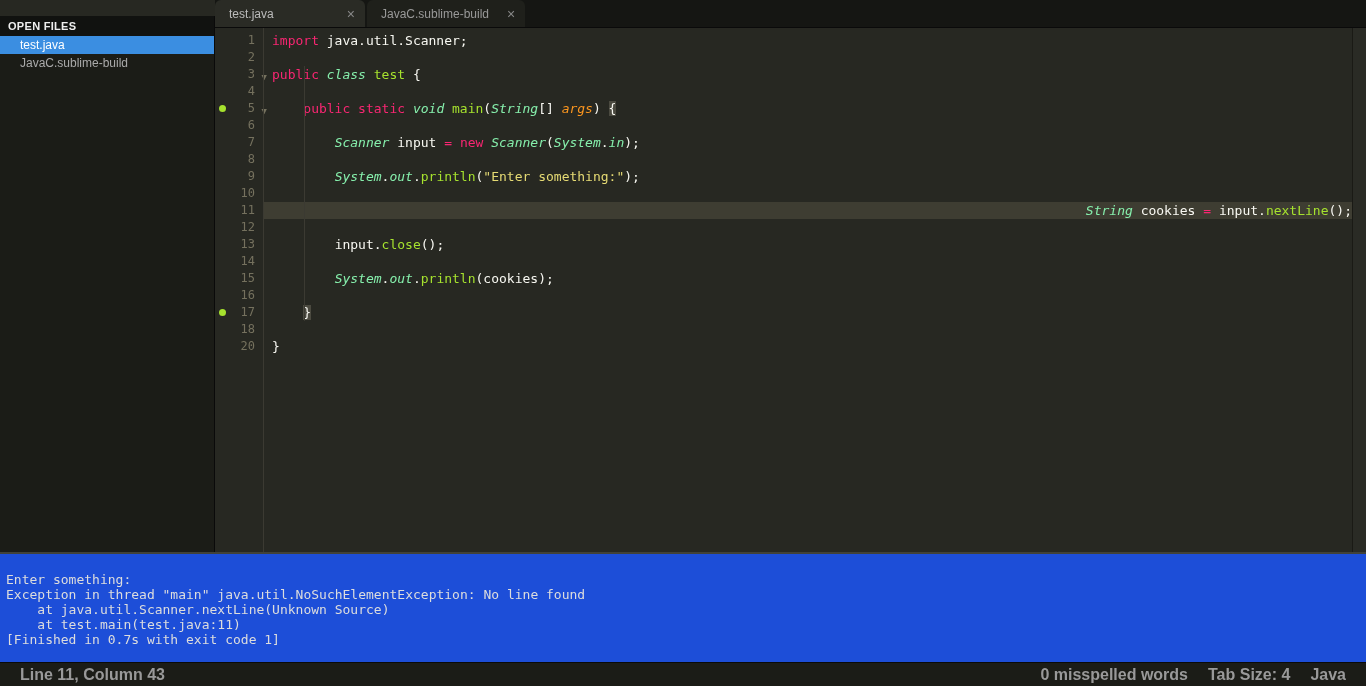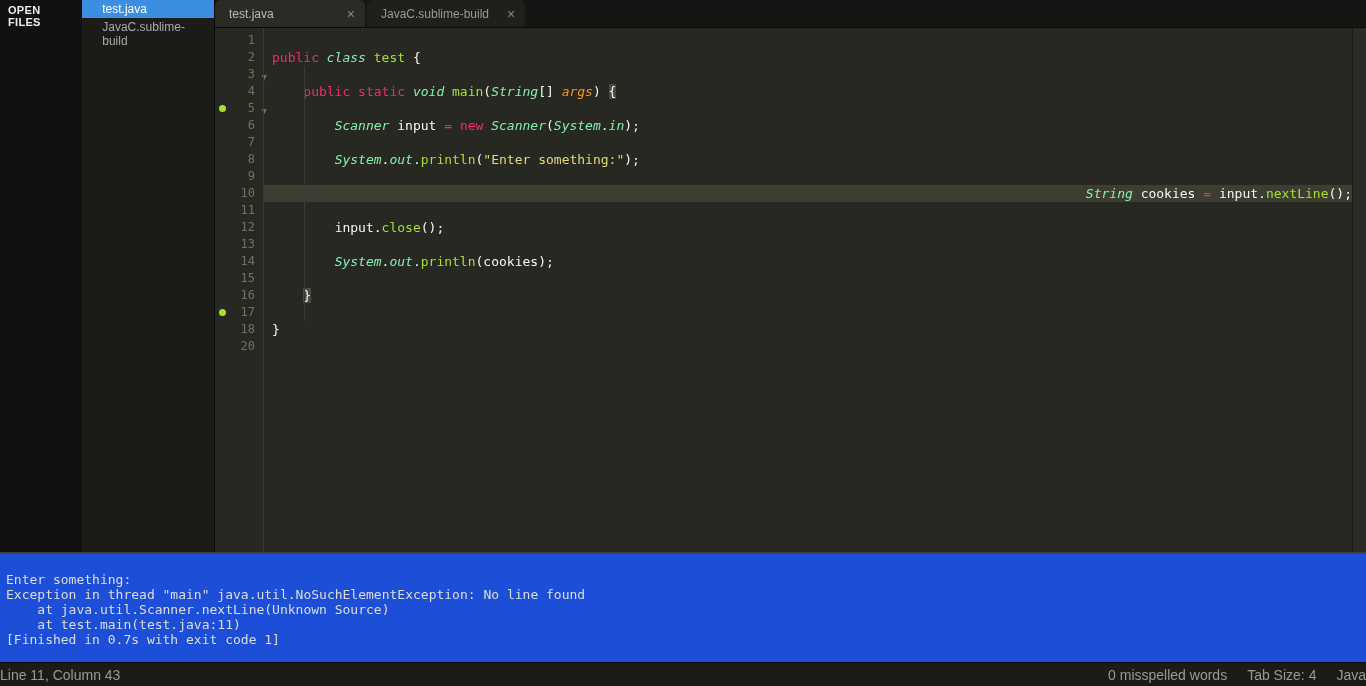--- a/index.html
+++ b/index.html
@@ -17,21 +17,22 @@
 .top-area {
   display: flex;
   flex: 1;
   min-height: 0;
 }
 .sidebar {
   width: 215px;
   background: #1b1c17;
   border-right: 1px solid #0a0a0a;
   display: flex;
-  flex-direction: row;
+  flex-direction: column;
+  margin-top: 16px;
 }
 .sidebar-header {
   background: #111210;
   color: #eee;
   font-family: "Segoe UI", Arial, sans-serif;
   font-size: 11px;
   font-weight: bold;
   padding: 4px 8px;
   letter-spacing: 0.3px;
 }
@@ -171,22 +172,23 @@
   overflow: hidden;
 }
 .status-bar {
   height: 24px;
   background: #1b1c17;
   border-top: 1px solid #0a0a0a;
   display: flex;
   align-items: center;
   color: #999;
   font-family: "Segoe UI", Arial, sans-serif;
-  font-size: 14px;
-  padding: 0 0;
+  font-size: 16px;
+  padding: 0 20px;
+  font-weight: bold;
 }
 .status-left { flex: 1; }
 .status-right { display: flex; gap: 20px; }
 </style>
 </head>
 <body>
 
 <div class="top-area">
 
   <div class="sidebar">
@@ -224,20 +226,21 @@
           <div class="line-number">12</div>
           <div class="line-number">13</div>
           <div class="line-number">14</div>
           <div class="line-number">15</div>
           <div class="line-number">16</div>
           <div class="line-number">17<span class="marker"></span></div>
           <div class="line-number">18</div>
           <div class="line-number">20</div>
         </div>
       <div class="code-area" id="code-area">
+      <div class="code-line"><span class="tok-kw">import </span><span class="tok-ns">java.util.Scanner</span><span class="tok-plain">;</span></div>
           <div class="code-line"></div>
           <div class="code-line"><span class="tok-kw">public </span><span class="tok-type">class </span><span class="tok-fn">test </span><span class="tok-plain">{</span></div>
           <div class="code-line"></div>
           <div class="code-line"><span class="">    </span><span class="tok-kw">public </span><span class="tok-kw">static </span><span class="tok-type">void </span><span class="tok-fn">main</span><span class="tok-plain">(</span><span class="tok-type">String</span><span class="tok-plain">[] </span><span class="tok-param">args</span><span class="tok-plain">) </span><span class="tok-plain tok-bracket-hl">{</span></div>
           <div class="code-line"></div>
           <div class="code-line"><span class="">        </span><span class="tok-type">Scanner </span><span class="tok-var">input </span><span class="tok-op">= </span><span class="tok-kw">new </span><span class="tok-type">Scanner</span><span class="tok-plain">(</span><span class="tok-type">System</span><span class="tok-plain">.</span><span class="tok-type">in</span><span class="tok-plain">);</span></div>
           <div class="code-line"></div>
           <div class="code-line"><span class="">        </span><span class="tok-type">System</span><span class="tok-plain">.</span><span class="tok-type">out</span><span class="tok-plain">.</span><span class="tok-fn">println</span><span class="tok-plain">(</span><span class="tok-str">"Enter something:"</span><span class="tok-plain">);</span></div>
           <div class="code-line"></div>
           <div class="code-line current"><span class="">        </span><span class="tok-type">String </span><span class="tok-var">cookies </span><span class="tok-op">= </span><span class="tok-var">input</span><span class="tok-plain">.</span><span class="tok-fn">nextLine</span><span class="tok-plain">();</span></div>

